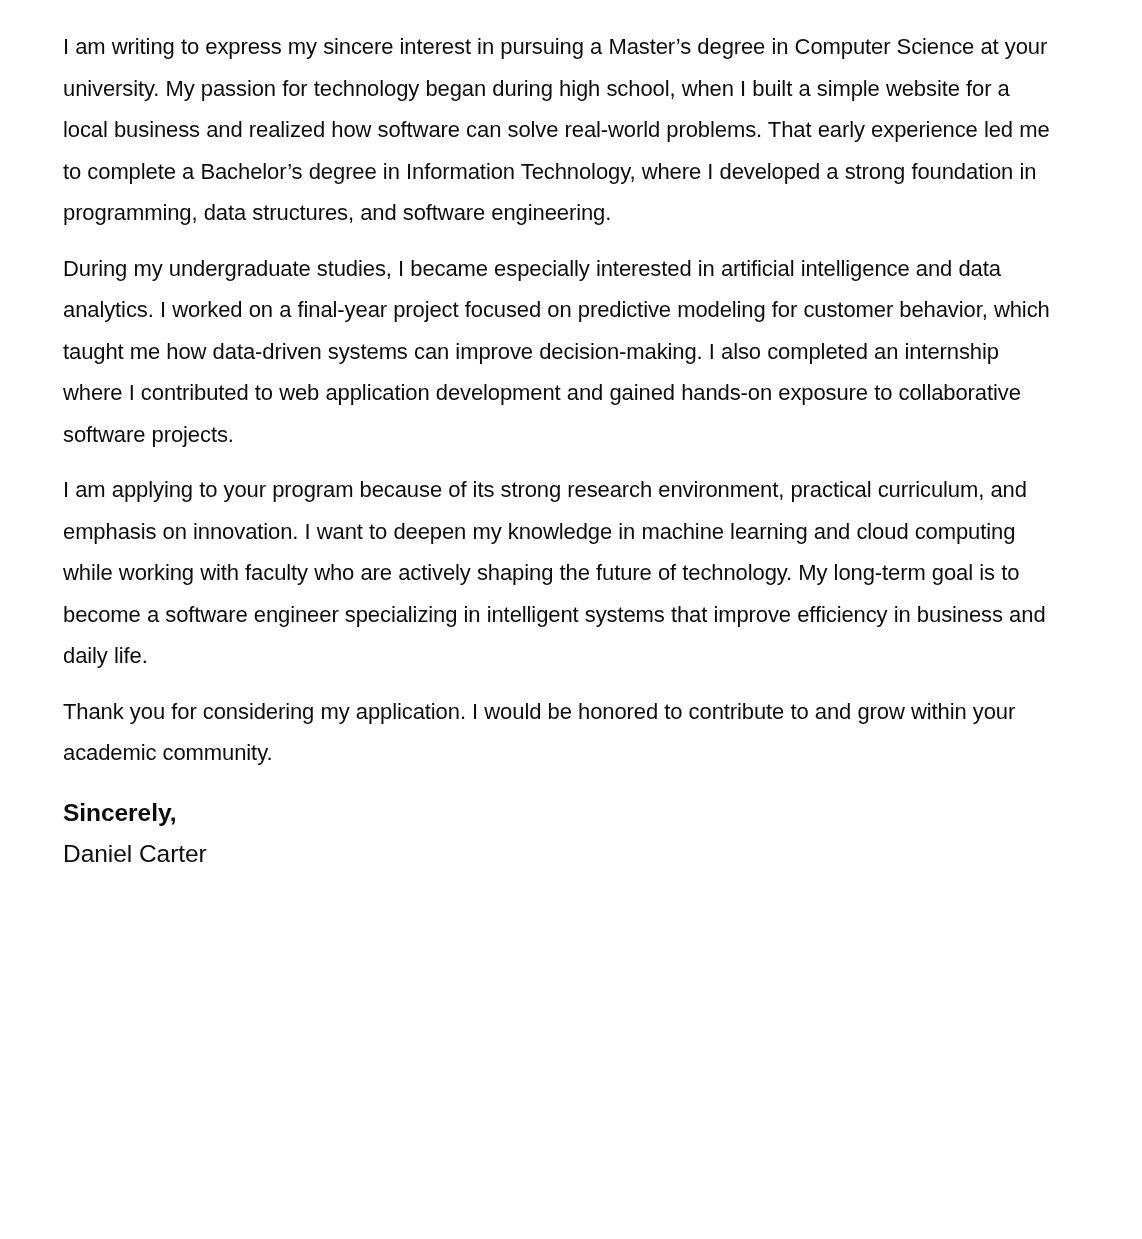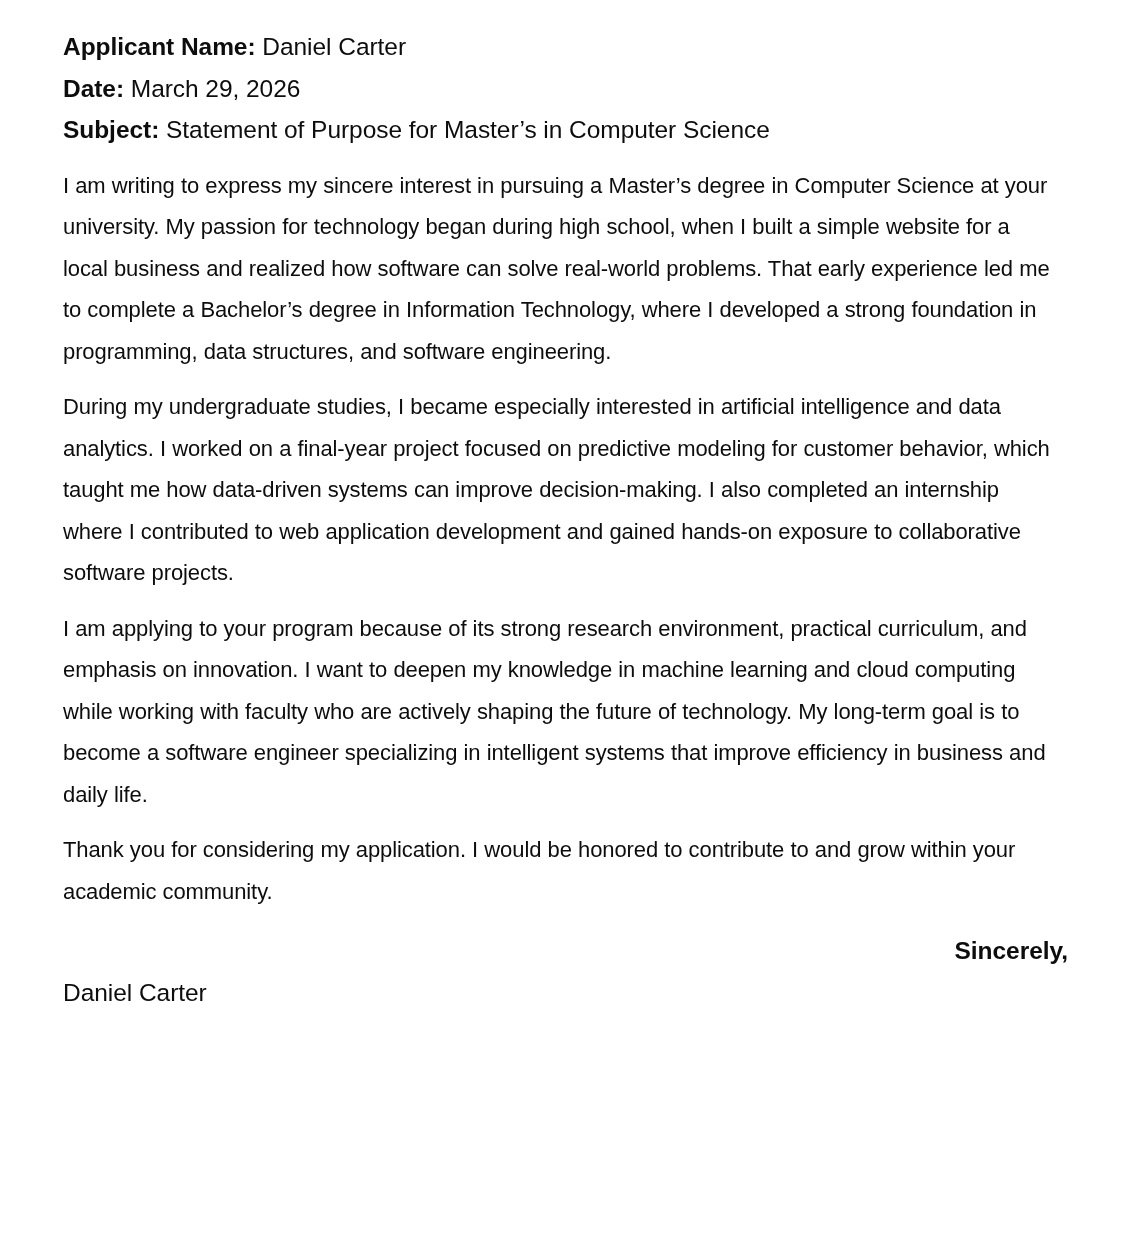--- a/index.html
+++ b/index.html
@@ -73,54 +73,35 @@
   
   .closing-block {
     margin-top: 18px;
   }
 
   .closing-salutation {
     font-size: 24.5px;
     line-height: 41.5px;
     font-weight: 700;
     letter-spacing: -0.05px;
-    text-align: right;
   }
 
   .signature-name {
     font-size: 24.5px;
     line-height: 41.5px;
     font-weight: 400;
     letter-spacing: -0.05px;
   }
 </style>
 </head>
 <body>
 
 <div class="page">
   <div class="doc-body">
 
-    <div class="meta-block">
-
-      <div class="meta-line">
-        <span class="meta-label">Applicant Name:</span>
-        <span class="meta-value">Daniel Carter</span>
-      </div>
-
-      <div class="meta-line">
-        <span class="meta-label">Date:</span>
-        <span class="meta-value">March 29, 2026</span>
-      </div>
-
-      <div class="meta-line">
-        <span class="meta-label">Subject:</span>
-        <span class="meta-value">Statement of Purpose for Master’s in Computer Science</span>
-      </div>
-
-    </div>
 
 
     <p class="para">I am writing to express my sincere interest in pursuing a Master’s degree in Computer Science at your university. My passion for technology began during high school, when I built a simple website for a local business and realized how software can solve real-world problems. That early experience led me to complete a Bachelor’s degree in Information Technology, where I developed a strong foundation in programming, data structures, and software engineering.</p>
 
     <p class="para">During my undergraduate studies, I became especially interested in artificial intelligence and data analytics. I worked on a final-year project focused on predictive modeling for customer behavior, which taught me how data-driven systems can improve decision-making. I also completed an internship where I contributed to web application development and gained hands-on exposure to collaborative software projects.</p>
 
     <p class="para">I am applying to your program because of its strong research environment, practical curriculum, and emphasis on innovation. I want to deepen my knowledge in machine learning and cloud computing while working with faculty who are actively shaping the future of technology. My long-term goal is to become a software engineer specializing in intelligent systems that improve efficiency in business and daily life.</p>
 
     <p class="para">Thank you for considering my application. I would be honored to contribute to and grow within your academic community.</p>
 

